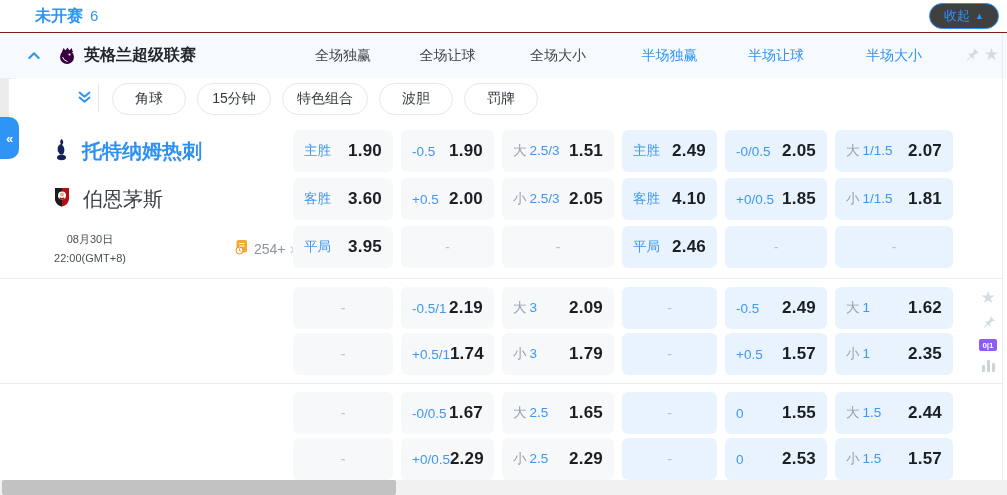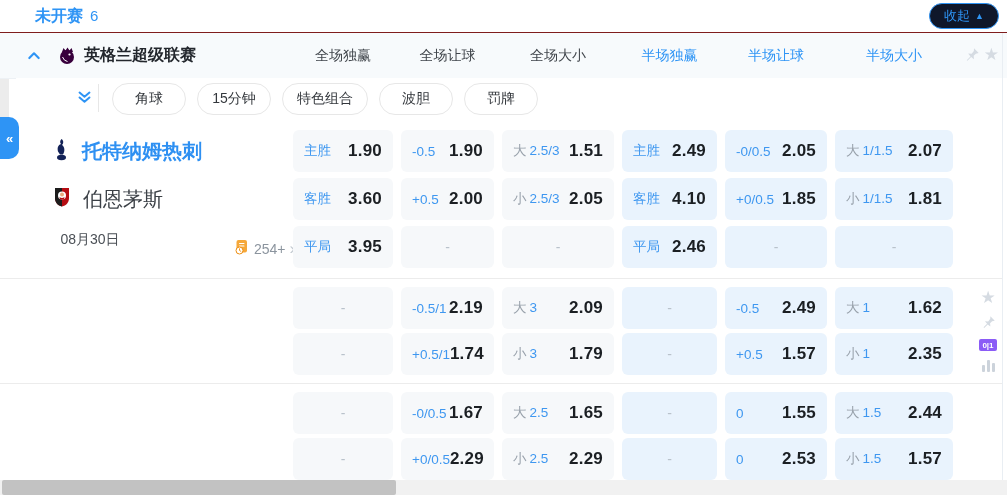--- a/index.html
+++ b/index.html
@@ -10,21 +10,21 @@
   .gray-strip{position:absolute;left:0;top:0;width:9px;height:117px;background:#ececec;}
   .collapse-tab{position:absolute;left:0;top:117px;width:19px;height:42px;background:#2e94f5;
         border-radius:0 10px 10px 0;color:#fff;font-size:13px;font-weight:bold;
         display:flex;align-items:center;justify-content:center;cursor:pointer;}
 
   
   .topbar{position:absolute;left:0;top:0;width:1007px;height:32px;background:#fff;border-bottom:6px solid #7f1d1d;}
   .status{position:absolute;left:35px;top:6px;font-size:16px;color:#2e94f5;cursor:pointer;}
   .status b{font-weight:bold;}
   .status .count{font-weight:normal;font-size:15px;margin-left:7px;}
-  .collapse-btn{position:absolute;right:8px;top:3px;height:26px;padding:0 14px;background:#0f172a;
+  .collapse-btn{position:absolute;right:8px;top:3px;height:26px;padding:0 14px;background:#404040;
         border:1px solid #2e94f5;border-radius:14px;color:#2e94f5;font-size:13px;
         display:flex;align-items:center;gap:5px;cursor:pointer;font-family:inherit;}
   .collapse-btn .tri{font-size:9px;line-height:1;}
 
   
   .league-header{position:absolute;left:0;top:33px;width:1007px;height:45px;background:#f7fafc;
         border-bottom:1px solid #edf1f5;}
   .chev-up{position:absolute;left:26px;top:15px;width:16px;height:16px;cursor:pointer;}
   .pl-logo{position:absolute;left:58px;top:13px;}
   .league-name{position:absolute;left:84px;top:12px;font-size:16px;font-weight:bold;color:#23272d;}
@@ -45,21 +45,21 @@
         font-size:14px;color:#33373c;text-align:center;cursor:pointer;white-space:nowrap;}
 
   
   .team-row{position:absolute;left:54px;height:42px;display:flex;align-items:center;gap:13px;cursor:pointer;}
   .team-row.home{top:130px;}
   .team-row.away{top:178px;}
   .team-name{font-size:20px;}
   .team-name.home{color:#2e90f2;font-weight:bold;}
   .team-name.away{color:#3c4147;}
   .datetime{position:absolute;left:14px;top:230px;width:152px;text-align:center;
-        font-size:14px;color:#4a4f55;line-height:19px;}
+        font-size:11px;color:#4a4f55;line-height:19px;}
   .markets{position:absolute;left:234px;top:239px;display:flex;align-items:center;gap:4px;cursor:pointer;}
   .markets .mcount{font-size:14px;color:#8b949e;}
   .markets .mchev{font-size:17px;color:#c3cad1;line-height:1;margin-top:-2px;}
 
   
   .odds-row{position:absolute;left:293px;display:grid;
         grid-template-columns:100px 93px 112px 95px 102px 118px;column-gap:8px;}
   .odds-row.r1{top:130px}.odds-row.r2{top:178px}.odds-row.r3{top:226px}
   .odds-row.r4{top:287px}.odds-row.r5{top:333px}
   .odds-row.r6{top:392px}.odds-row.r7{top:438px}
@@ -175,20 +175,21 @@
         <path d="M2 2 H16 V39 C8 37 2 32 2 22 Z" fill="#1d1d1d"></path>
         <circle cx="16" cy="17" r="8" fill="#fff"></circle>
         <circle cx="16" cy="15" r="4" fill="#e8a87c"></circle>
         <path d="M11 20 q5 4 10 0 l-1 5 h-8 z" fill="#b50d12"></path>
       </svg>
     </span>
     <span class="team-name away">伯恩茅斯</span>
   </div>
   <div class="datetime">
     <div>08月30日</div>
+    <div>22:00(GMT+8)</div>
   </div>
   <div class="markets">
     <span>
       <svg width="16" height="16" viewBox="0 0 32 32">
         <rect x="5" y="2" width="21" height="25" rx="4" fill="#f5a83a"></rect>
         <rect x="10" y="8" width="11" height="2.2" rx="1" fill="#fff"></rect>
         <rect x="10" y="13" width="11" height="2.2" rx="1" fill="#fff"></rect>
         <circle cx="11" cy="23" r="7" fill="#fff" stroke="#ef8e0e" stroke-width="2"></circle>
         <path d="M11 19.5 V23 l2.6 1.6" stroke="#ef8e0e" stroke-width="1.8" fill="none" stroke-linecap="round"></path>
       </svg>

